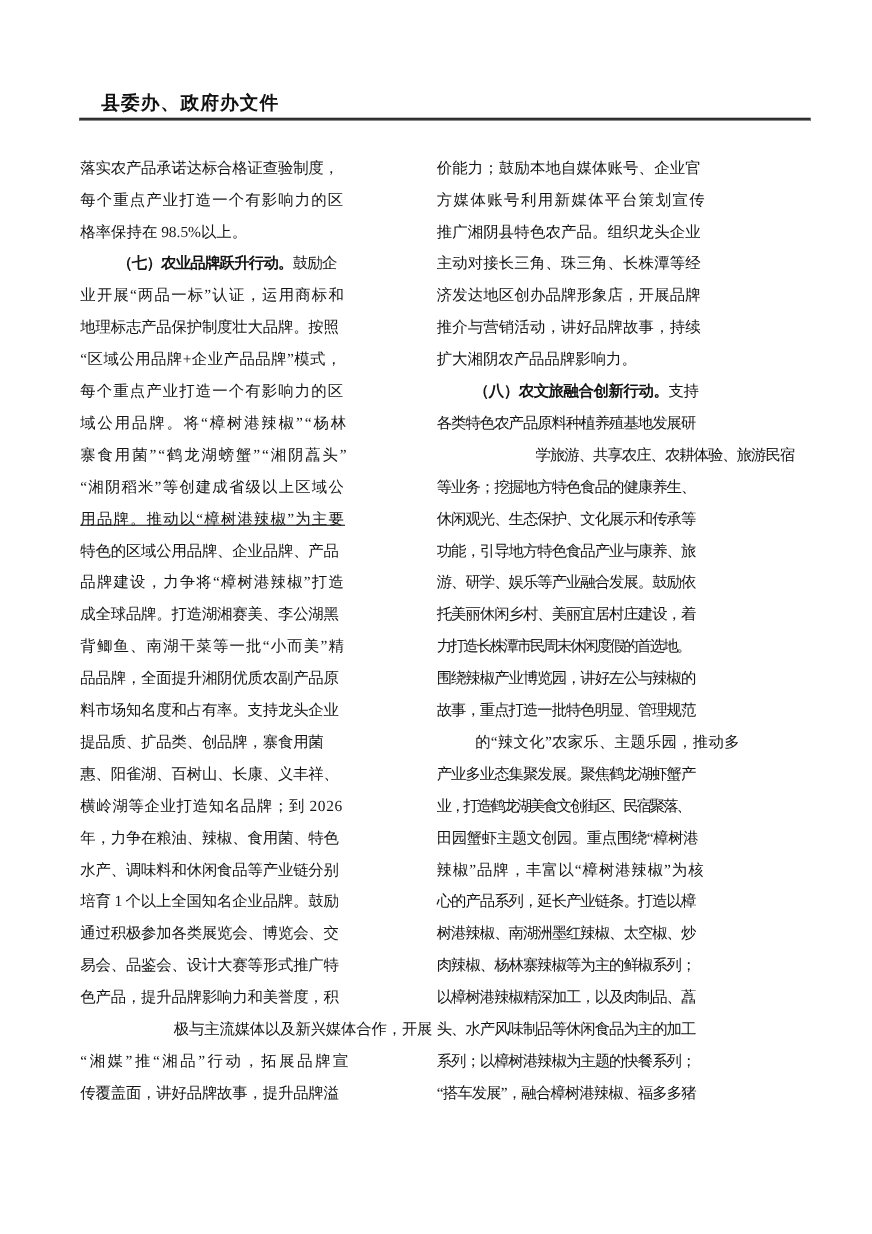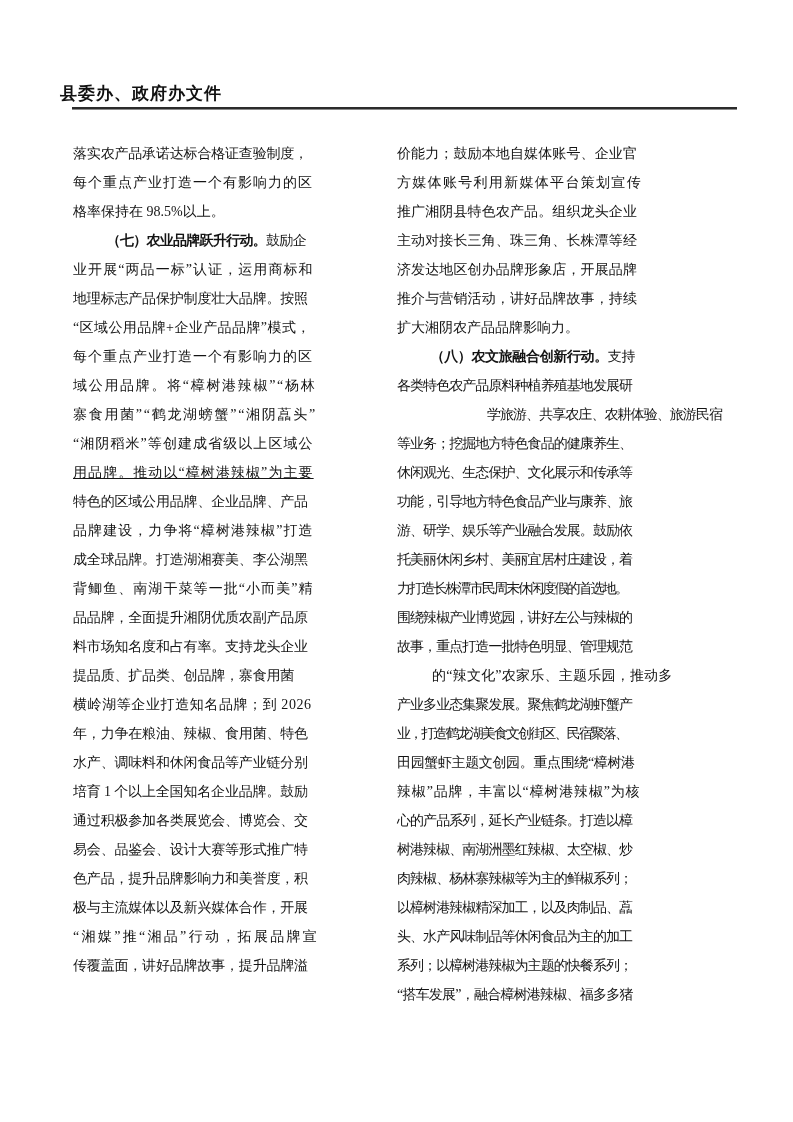--- a/index.html
+++ b/index.html
@@ -5,21 +5,21 @@
   html,body{margin:0;padding:0;background:#e8e8e8;}
   .page{
     position:relative;
     width:793px;height:1122px;
     background:#ffffff;
     overflow:hidden;
     font-family:"Liberation Serif","DejaVu Serif",serif;
     color:#141414;
   }
   .header-title{
-    position:absolute;left:60px;top:82px;
+    position:absolute;left:92px;top:82px;
     font-family:"Liberation Sans","DejaVu Sans",sans-serif;
     font-weight:700;font-size:17px;letter-spacing:1px;color:#111;
   }
   .header-rule{
     position:absolute;left:72px;top:107px;width:665px;height:2px;
     background:#2b2b2b;border-bottom:1px solid #8a8a8a;
   }
   .col{
     position:absolute;top:139px;
     font-size:14px;line-height:29px;
@@ -51,28 +51,29 @@
     <div class="line" style="letter-spacing: 1.71px;"><span class="lt">寨食用菌”“鹤龙湖螃蟹”“湘阴藠头”</span></div>
     <div class="line" style="letter-spacing: 1.07px;"><span class="lt">“湘阴稻米”等创建成省级以上区域公</span></div>
     <div class="line" style="letter-spacing: 1.07px; text-decoration: underline;"><span class="lt">用品牌。推动以“樟树港辣椒”为主要</span></div>
     <div class="line" style="letter-spacing: -0.18px;"><span class="lt">特色的区域公用品牌、企业品牌、产品</span></div>
     <div class="line" style="letter-spacing: 1.07px;"><span class="lt">品牌建设，力争将“樟树港辣椒”打造</span></div>
     <div class="line" style="letter-spacing: -0.18px;"><span class="lt">成全球品牌。打造湖湘赛美、李公湖黑</span></div>
     <div class="line" style="letter-spacing: 1.07px;"><span class="lt">背鲫鱼、南湖干菜等一批“小而美”精</span></div>
     <div class="line" style="letter-spacing: -0.18px;"><span class="lt">品品牌，全面提升湘阴优质农副产品原</span></div>
     <div class="line" style="letter-spacing: -0.18px;"><span class="lt">料市场知名度和占有率。支持龙头企业</span></div>
     <div class="line" style="letter-spacing: -0.18px;"><span class="lt">提品质、扩品类、创品牌，寨食用菌</span></div>
+    <div class="line" style="letter-spacing: -0.18px;"><span class="lt">惠、阳雀湖、百树山、长康、义丰祥、</span></div>
     <div class="line" style="letter-spacing: 0.59px;"><span class="lt">横岭湖等企业打造知名品牌；到 2026</span></div>
     <div class="line" style="letter-spacing: -0.18px;"><span class="lt">年，力争在粮油、辣椒、食用菌、特色</span></div>
     <div class="line" style="letter-spacing: -0.18px;"><span class="lt">水产、调味料和休闲食品等产业链分别</span></div>
     <div class="line" style="letter-spacing: -0.16px;"><span class="lt">培育 1 个以上全国知名企业品牌。鼓励</span></div>
     <div class="line" style="letter-spacing: -0.18px;"><span class="lt">通过积极参加各类展览会、博览会、交</span></div>
     <div class="line" style="letter-spacing: -0.18px;"><span class="lt">易会、品鉴会、设计大赛等形式推广特</span></div>
     <div class="line" style="letter-spacing: -0.18px;"><span class="lt">色产品，提升品牌影响力和美誉度，积</span></div>
-    <div class="line" style="letter-spacing: -0.18px;"><span class="lt">极与主流媒体以及新兴媒体合作，开展</span></div>
+    <div class="line" style="letter-spacing: -0.18px; text-align: right;"><span class="lt">极与主流媒体以及新兴媒体合作，开展</span></div>
     <div class="line" style="letter-spacing: 2.31px;"><span class="lt">“湘媒”推“湘品”行动，拓展品牌宣</span></div>
     <div class="line" style="letter-spacing: -0.18px;"><span class="lt">传覆盖面，讲好品牌故事，提升品牌溢</span></div>
   </div>
 
   <div class="col col-right">
     <div class="line" style="letter-spacing: 0.12px;"><span class="lt">价能力；鼓励本地自媒体账号、企业官</span></div>
     <div class="line" style="letter-spacing: 1.31px;"><span class="lt">方媒体账号利用新媒体平台策划宣传</span></div>
     <div class="line" style="letter-spacing: 0.12px;"><span class="lt">推广湘阴县特色农产品。组织龙头企业</span></div>
     <div class="line" style="letter-spacing: 0.12px;"><span class="lt">主动对接长三角、珠三角、长株潭等经</span></div>
     <div class="line" style="letter-spacing: 0.12px;"><span class="lt">济发达地区创办品牌形象店，开展品牌</span></div>

